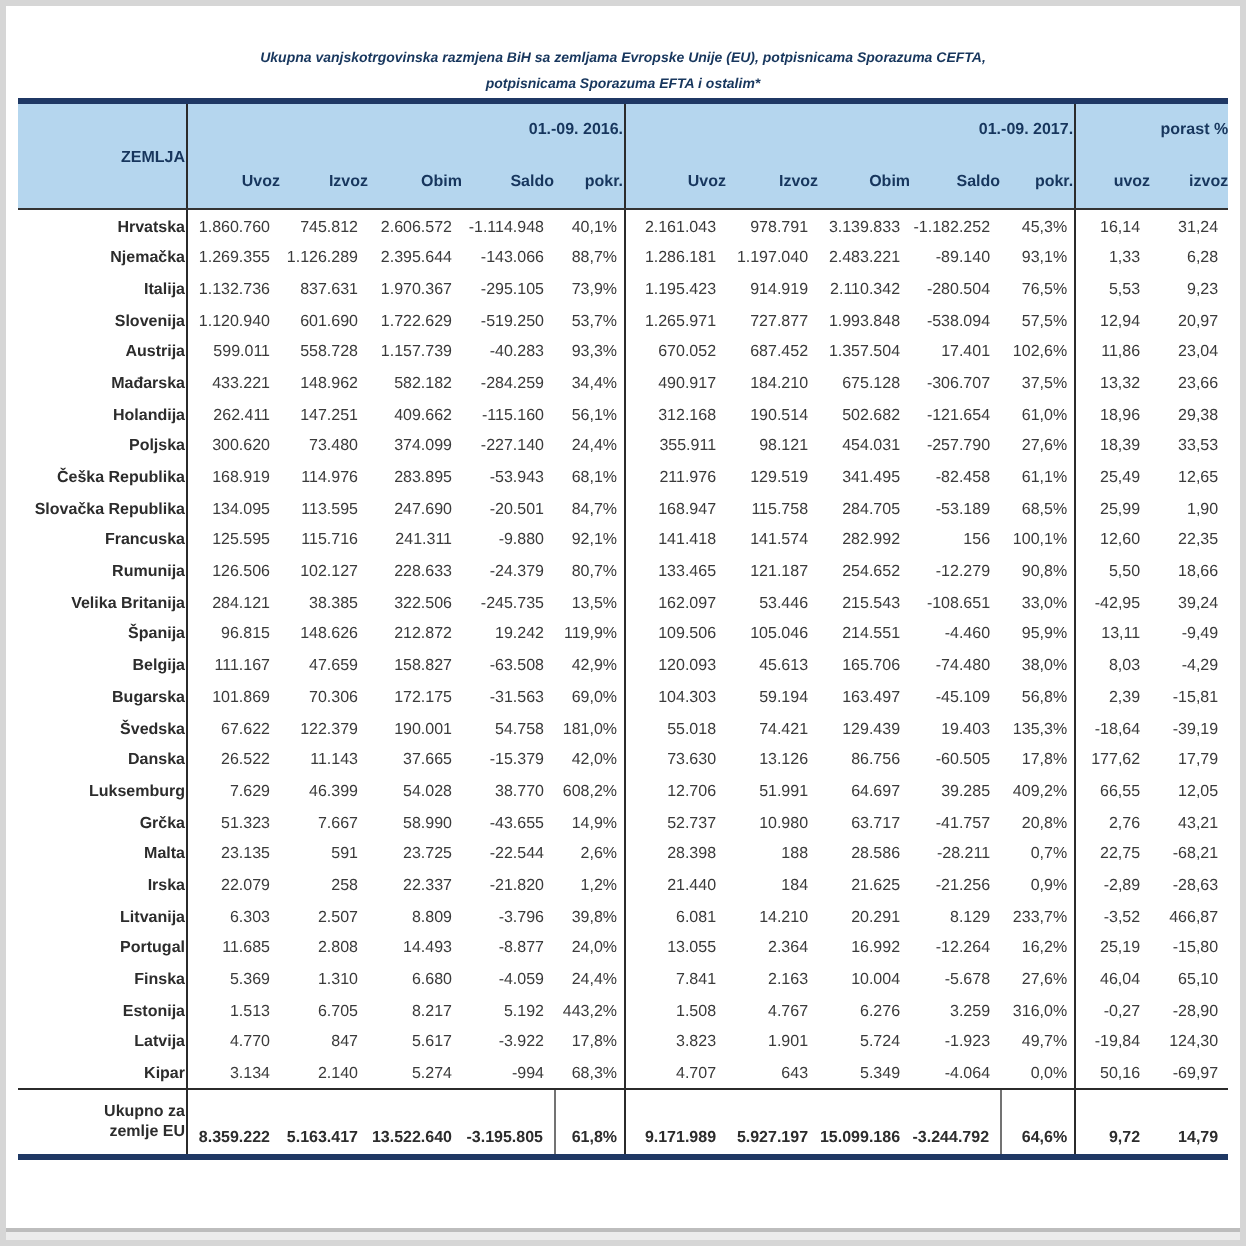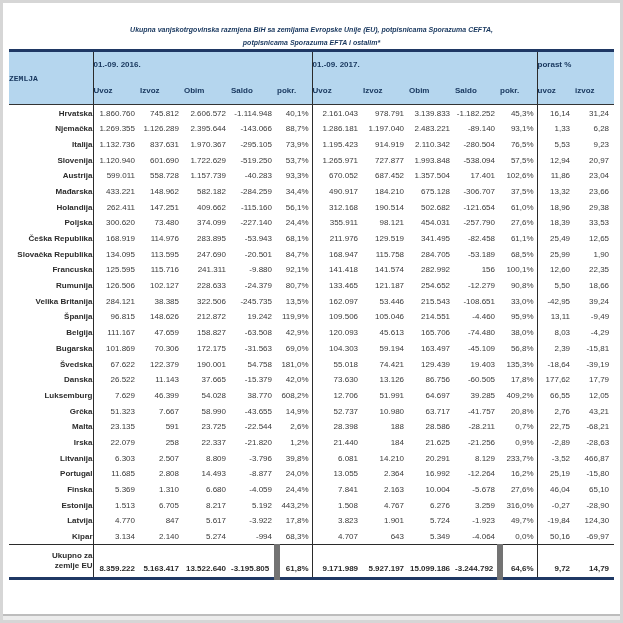--- a/index.html
+++ b/index.html
@@ -16,44 +16,44 @@
   }
   .unit{
     text-align:right;padding-right:84px;
     margin:16px 0 4px 0;
     font-size:8px;font-weight:bold;color:#333;
   }
   table{width:100%;border-collapse:collapse;table-layout:fixed;}
   thead th{
     background:var(--header-band,#b5d6ee);
     color:var(--header-text,#17365d);
-    font-size:8px;font-weight:bold;text-align:left;vertical-align:middle;
+    font-size:8px;font-weight:bold;text-align:right;vertical-align:middle;
     padding:0;
   }
   thead tr.period-row th{border-top:3px solid var(--rule-dark,#1f3864);height:25px;}
   thead tr.sub-row th{height:27px;border-bottom:1px solid #333;}
-  th.c-country{border-right:1px solid #2b2b2b;border-bottom:1px solid #333;font-family:Liberation Mono, monospace;}
+  th.c-country{border-right:1px solid #2b2b2b;border-bottom:1px solid #333;}
   th.grpend{border-right:1px solid #2b2b2b;}
   tbody td{
     font-size:8px;color:var(--text,#3a3a3a);
     height:15.7px;padding:0 5px 0 0;text-align:right;white-space:nowrap;overflow:hidden;
   }
   tbody td.country, tfoot td.country{
     text-align:right;font-weight:bold;color:#2c2c2c;
     padding:0 0 0 3px;border-right:1px solid #2b2b2b;
   }
   td.grpend{border-right:1px solid #2b2b2b;}
   td.pokr{padding-right:3px;}
   tfoot td{
     font-size:8px;font-weight:bold;color:#2c2c2c;
     border-top:1px solid #2b2b2b;border-bottom:3px solid var(--rule-dark,#1f3864);
     height:28px;vertical-align:bottom;padding:0 5px 4px 0;text-align:right;white-space:nowrap;
   }
   tfoot td.country{white-space:pre-line;line-height:1.3;vertical-align:middle;padding-left:3px;}
-  tfoot td.pokr-line{border-left:6px solid #737373;margin-left:40px;}
+  tfoot td.pokr-line{border-left:1px solid #737373;margin-left:40px;}
   .bottom-rule{
     position:absolute;left:0;right:0;bottom:0;height:4px;
     background:#ececec;border-top:2px solid #bdbdbd;
   }
 </style>
 </head>
 <body>
 
 <div class="page">
   <div class="title">

